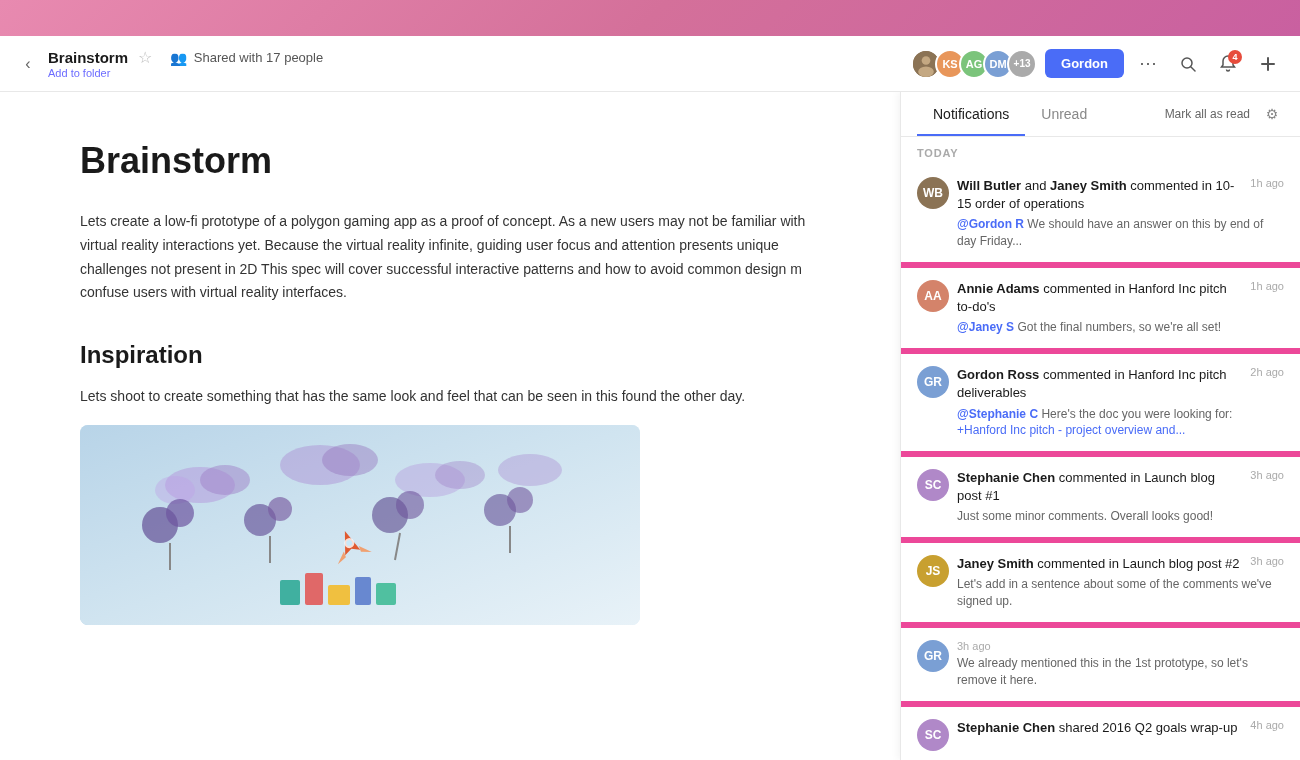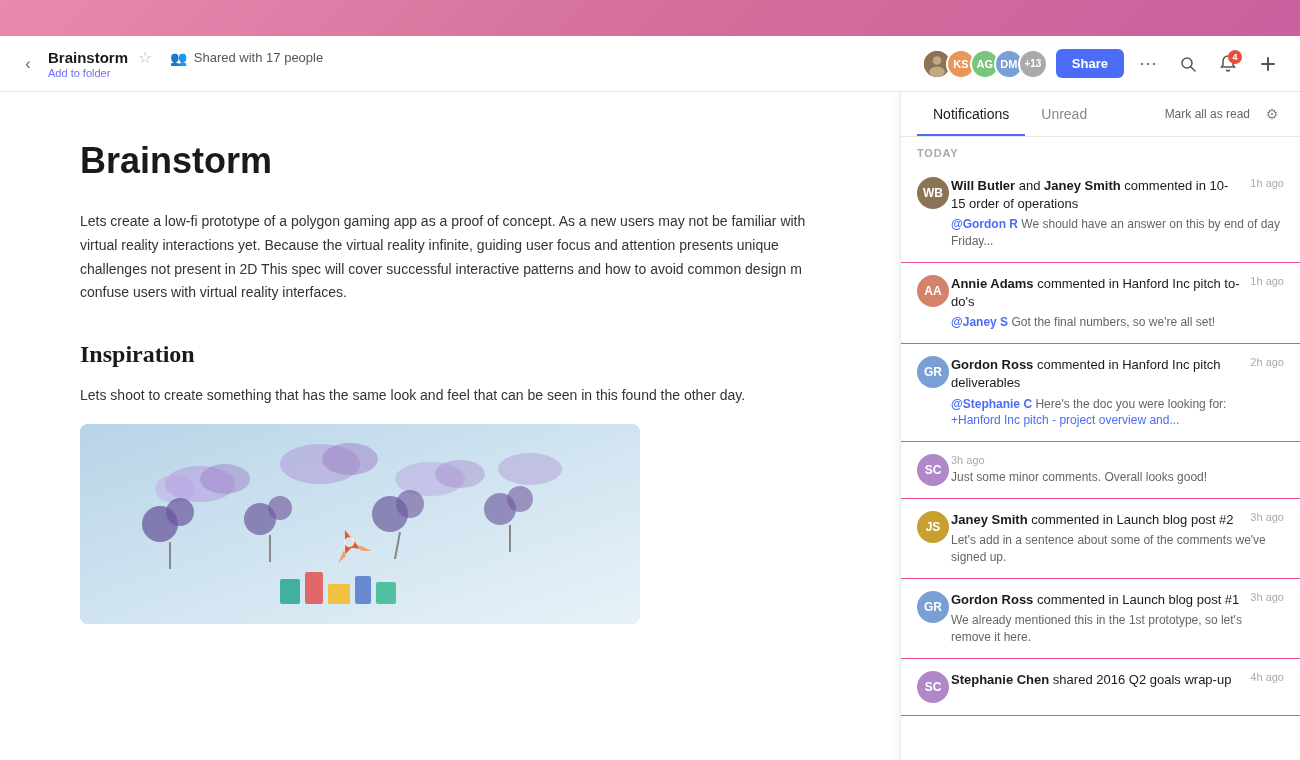--- a/index.html
+++ b/index.html
@@ -189,21 +189,20 @@
       color: #1a1a1a;
       margin-bottom: 28px;
     }
 
     .doc-h2 {
       font-size: 24px;
       font-weight: 700;
       color: #1a1a1a;
       margin-bottom: 16px;
       margin-top: 36px;
-      font-family: Liberation Serif, serif;
     }
 
     .doc-p {
       font-size: 14px;
       line-height: 1.7;
       color: #333;
       margin-bottom: 16px;
     }
 
     .doc-image {
@@ -298,23 +297,23 @@
       padding: 10px 16px 6px;
     }
 
     .notif-list {
       overflow-y: auto;
       flex: 1;
     }
 
     .notif-item {
       display: flex;
-      gap: 2px;
+      gap: 8px;
       padding: 12px 16px;
-      border-bottom: 1px solid #ec4899;
+      border-bottom: 6px solid #ec4899;
       cursor: pointer;
     }
 
     .notif-avatar {
       width: 32px;
       height: 32px;
       border-radius: 50%;
       flex-shrink: 0;
       display: flex;
       align-items: center;
@@ -419,21 +418,21 @@
             <circle cx="15" cy="15" r="15" fill="#8b7355"></circle>
             <circle cx="15" cy="11" r="5" fill="#c4a882"></circle>
             <ellipse cx="15" cy="24" rx="9" ry="6" fill="#c4a882"></ellipse>
           </svg>
       </div>
       <div class="avatar avatar-ks">KS</div>
       <div class="avatar avatar-ag">AG</div>
       <div class="avatar avatar-dm">DM</div>
       <div class="avatar avatar-count">+13</div>
     </div>
-    <button class="share-btn">Share</button>
+    <button class="share-btn">Gordon</button>
     <div class="more-btn">···</div>
     <div class="search-btn">
       <svg width="16" height="16" viewBox="0 0 16 16" fill="none">
           <circle cx="7" cy="7" r="5" stroke="#555" stroke-width="1.5"></circle>
           <line x1="11" y1="11" x2="15" y2="15" stroke="#555" stroke-width="1.5" stroke-linecap="round"></line>
         </svg>
     </div>
     <div class="notif-btn">
       <svg width="16" height="18" viewBox="0 0 16 18" fill="none">
           <path d="M8 1a5 5 0 0 0-5 5v4l-1.5 2h13L13 10V6a5 5 0 0 0-5-5z" stroke="#555" stroke-width="1.5"></path>
@@ -566,20 +565,23 @@
           <div class="notif-message">
             <span class="notif-mention">@Stephanie C</span> Here's the doc you were looking for:<br><span class="notif-link">+Hanford Inc pitch - project overview and...</span>
           </div>
         </div>
       </div>
 
       <div class="notif-item">
         <div class="notif-avatar nav-sc">SC</div>
         <div class="notif-content">
           <div class="notif-top-line">
+            <div class="notif-names">
+              <strong>Stephanie Chen</strong> commented in <span class="notif-doc-title">Launch blog post #1</span>
+            </div>
             <span class="notif-time">3h ago</span>
           </div>
           <div class="notif-message">Just some minor comments. Overall looks good!</div>
         </div>
       </div>
 
       <div class="notif-item">
         <div class="notif-avatar nav-js" style="background:#c8a030;">JS</div>
         <div class="notif-content">
           <div class="notif-top-line">
@@ -589,23 +591,20 @@
             <span class="notif-time">3h ago</span>
           </div>
           <div class="notif-message">Let's add in a sentence about some of the comments we've signed up.</div>
         </div>
       </div>
 
       <div class="notif-item">
         <div class="notif-avatar nav-gr2">GR</div>
         <div class="notif-content">
           <div class="notif-top-line">
-            <div class="notif-names">
-              <strong>Gordon Ross</strong> commented in <span class="notif-doc-title">Launch blog post #1</span>
-            </div>
             <span class="notif-time">3h ago</span>
           </div>
           <div class="notif-message">We already mentioned this in the 1st prototype, so let's remove it here.</div>
         </div>
       </div>
 
       <div class="notif-item">
         <div class="notif-avatar nav-sc2">SC</div>
         <div class="notif-content">
           <div class="notif-top-line">

